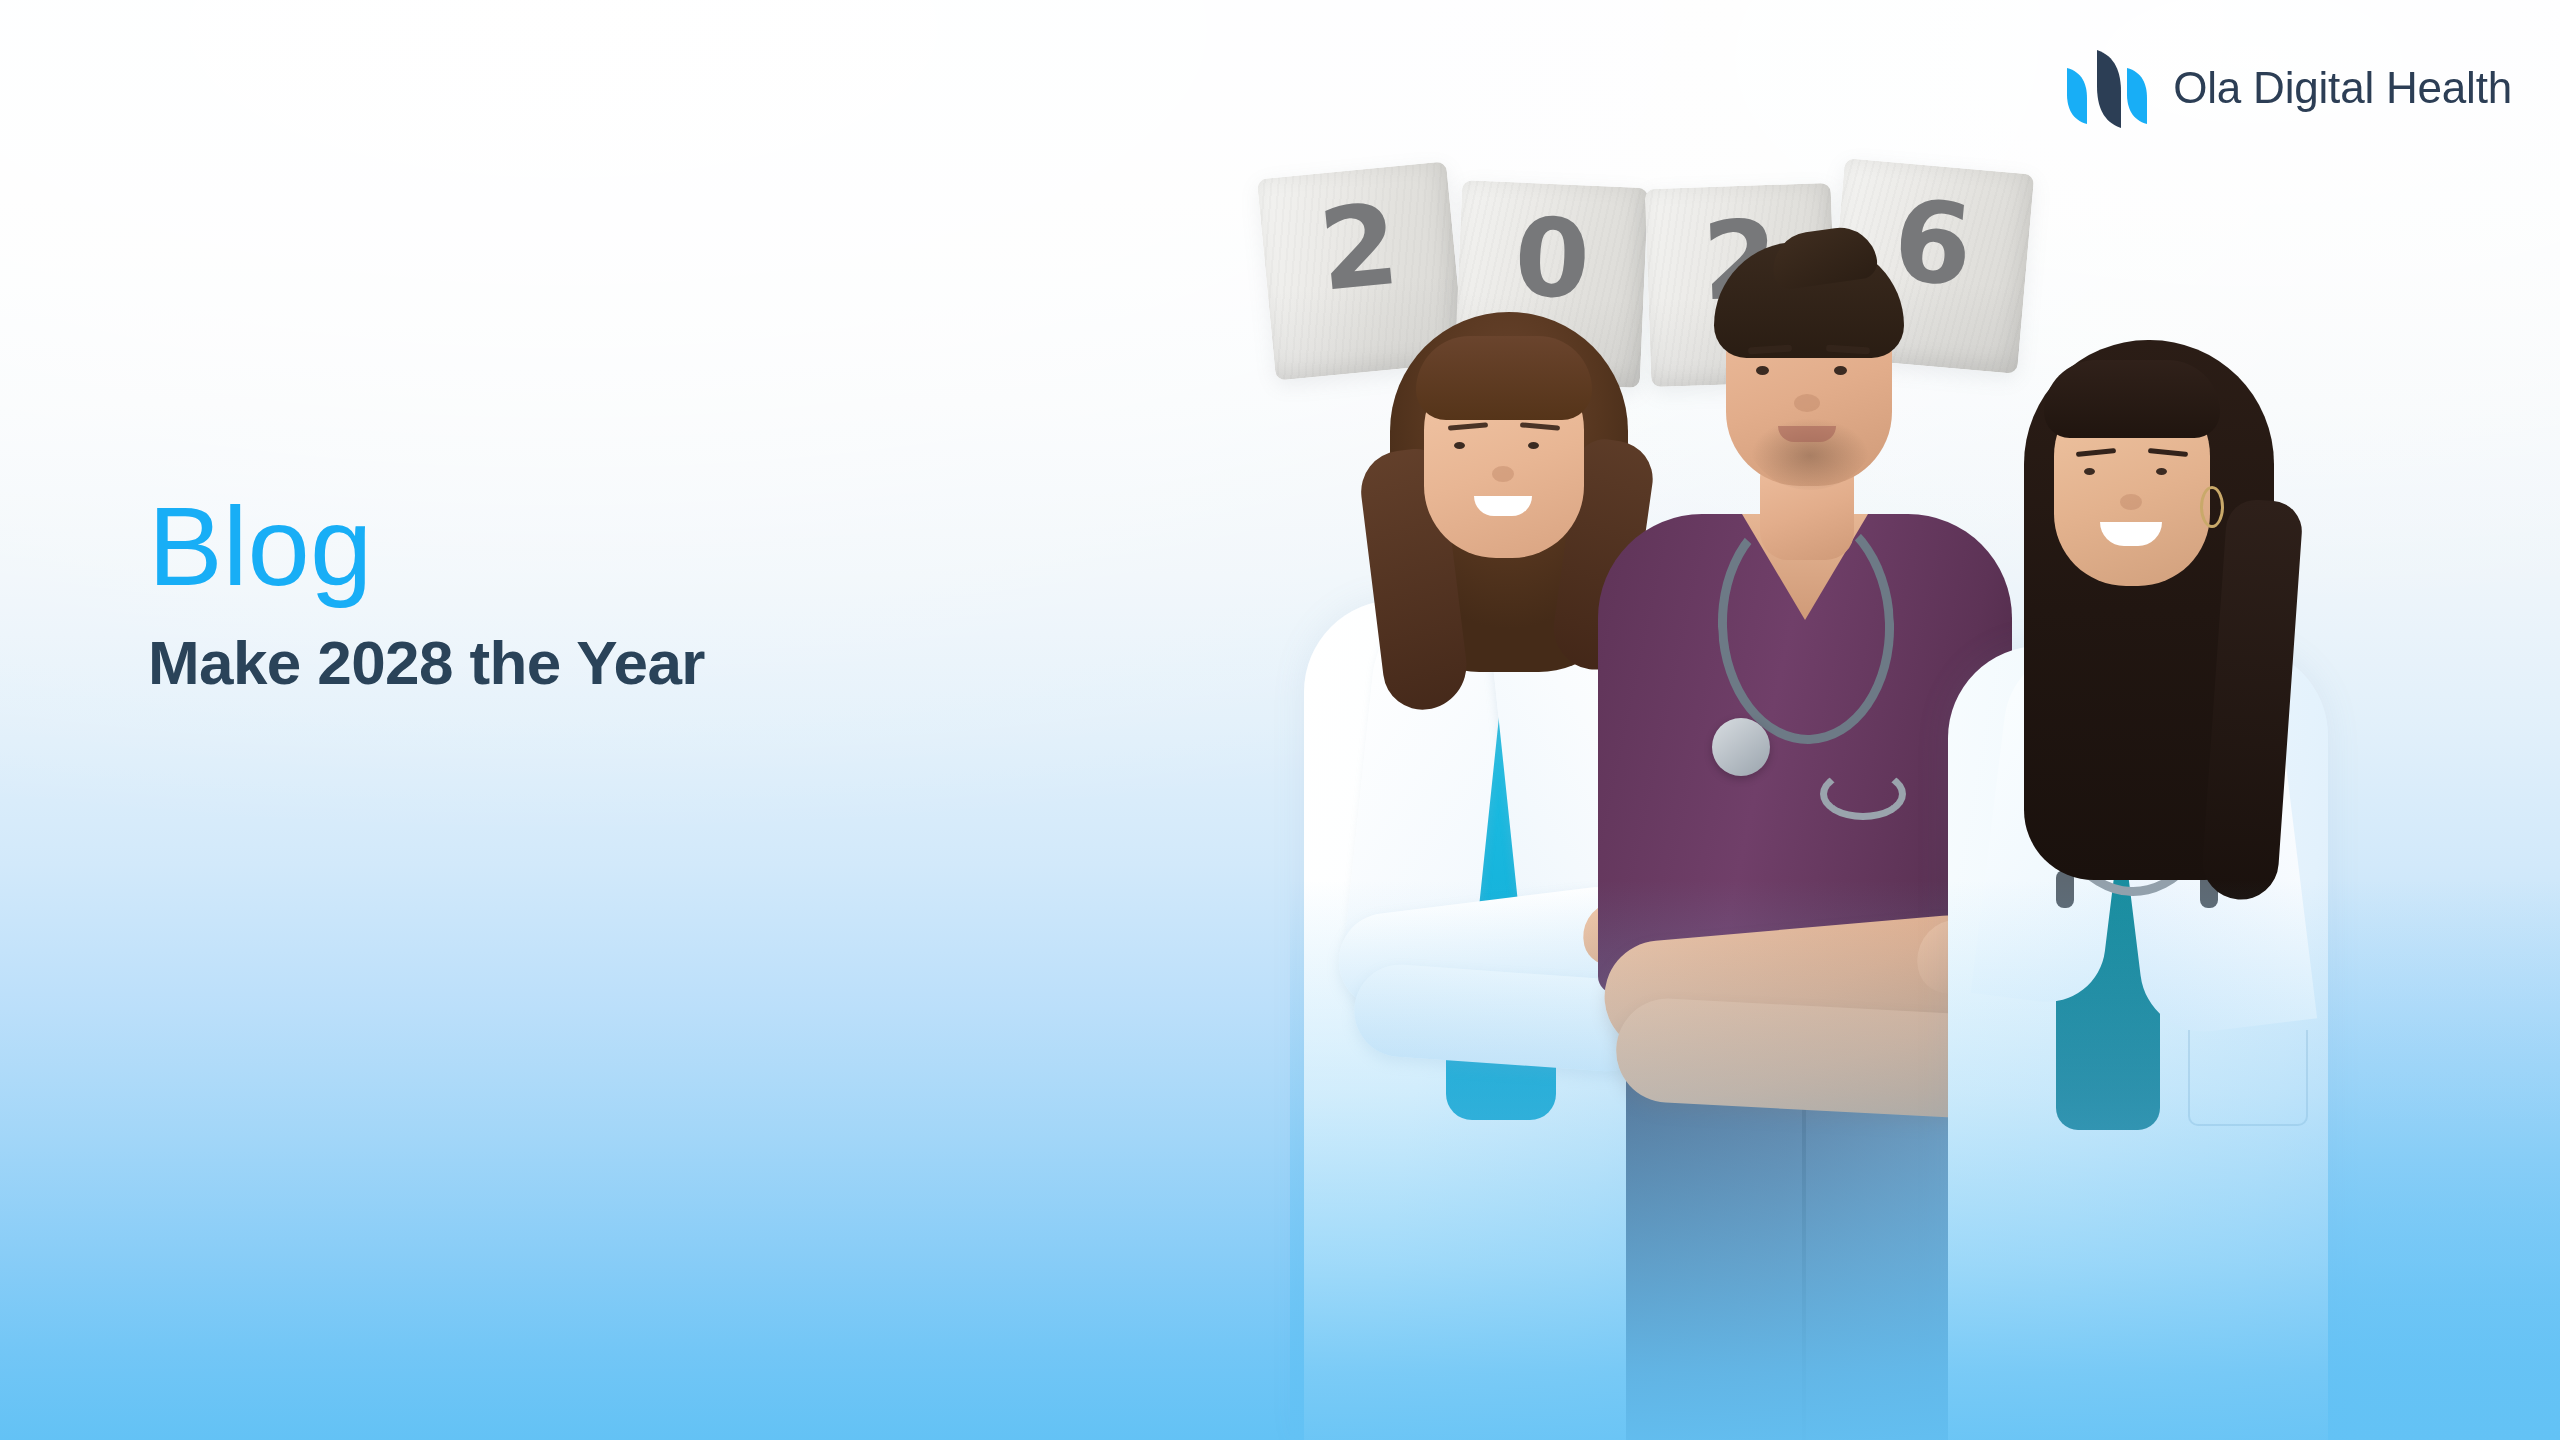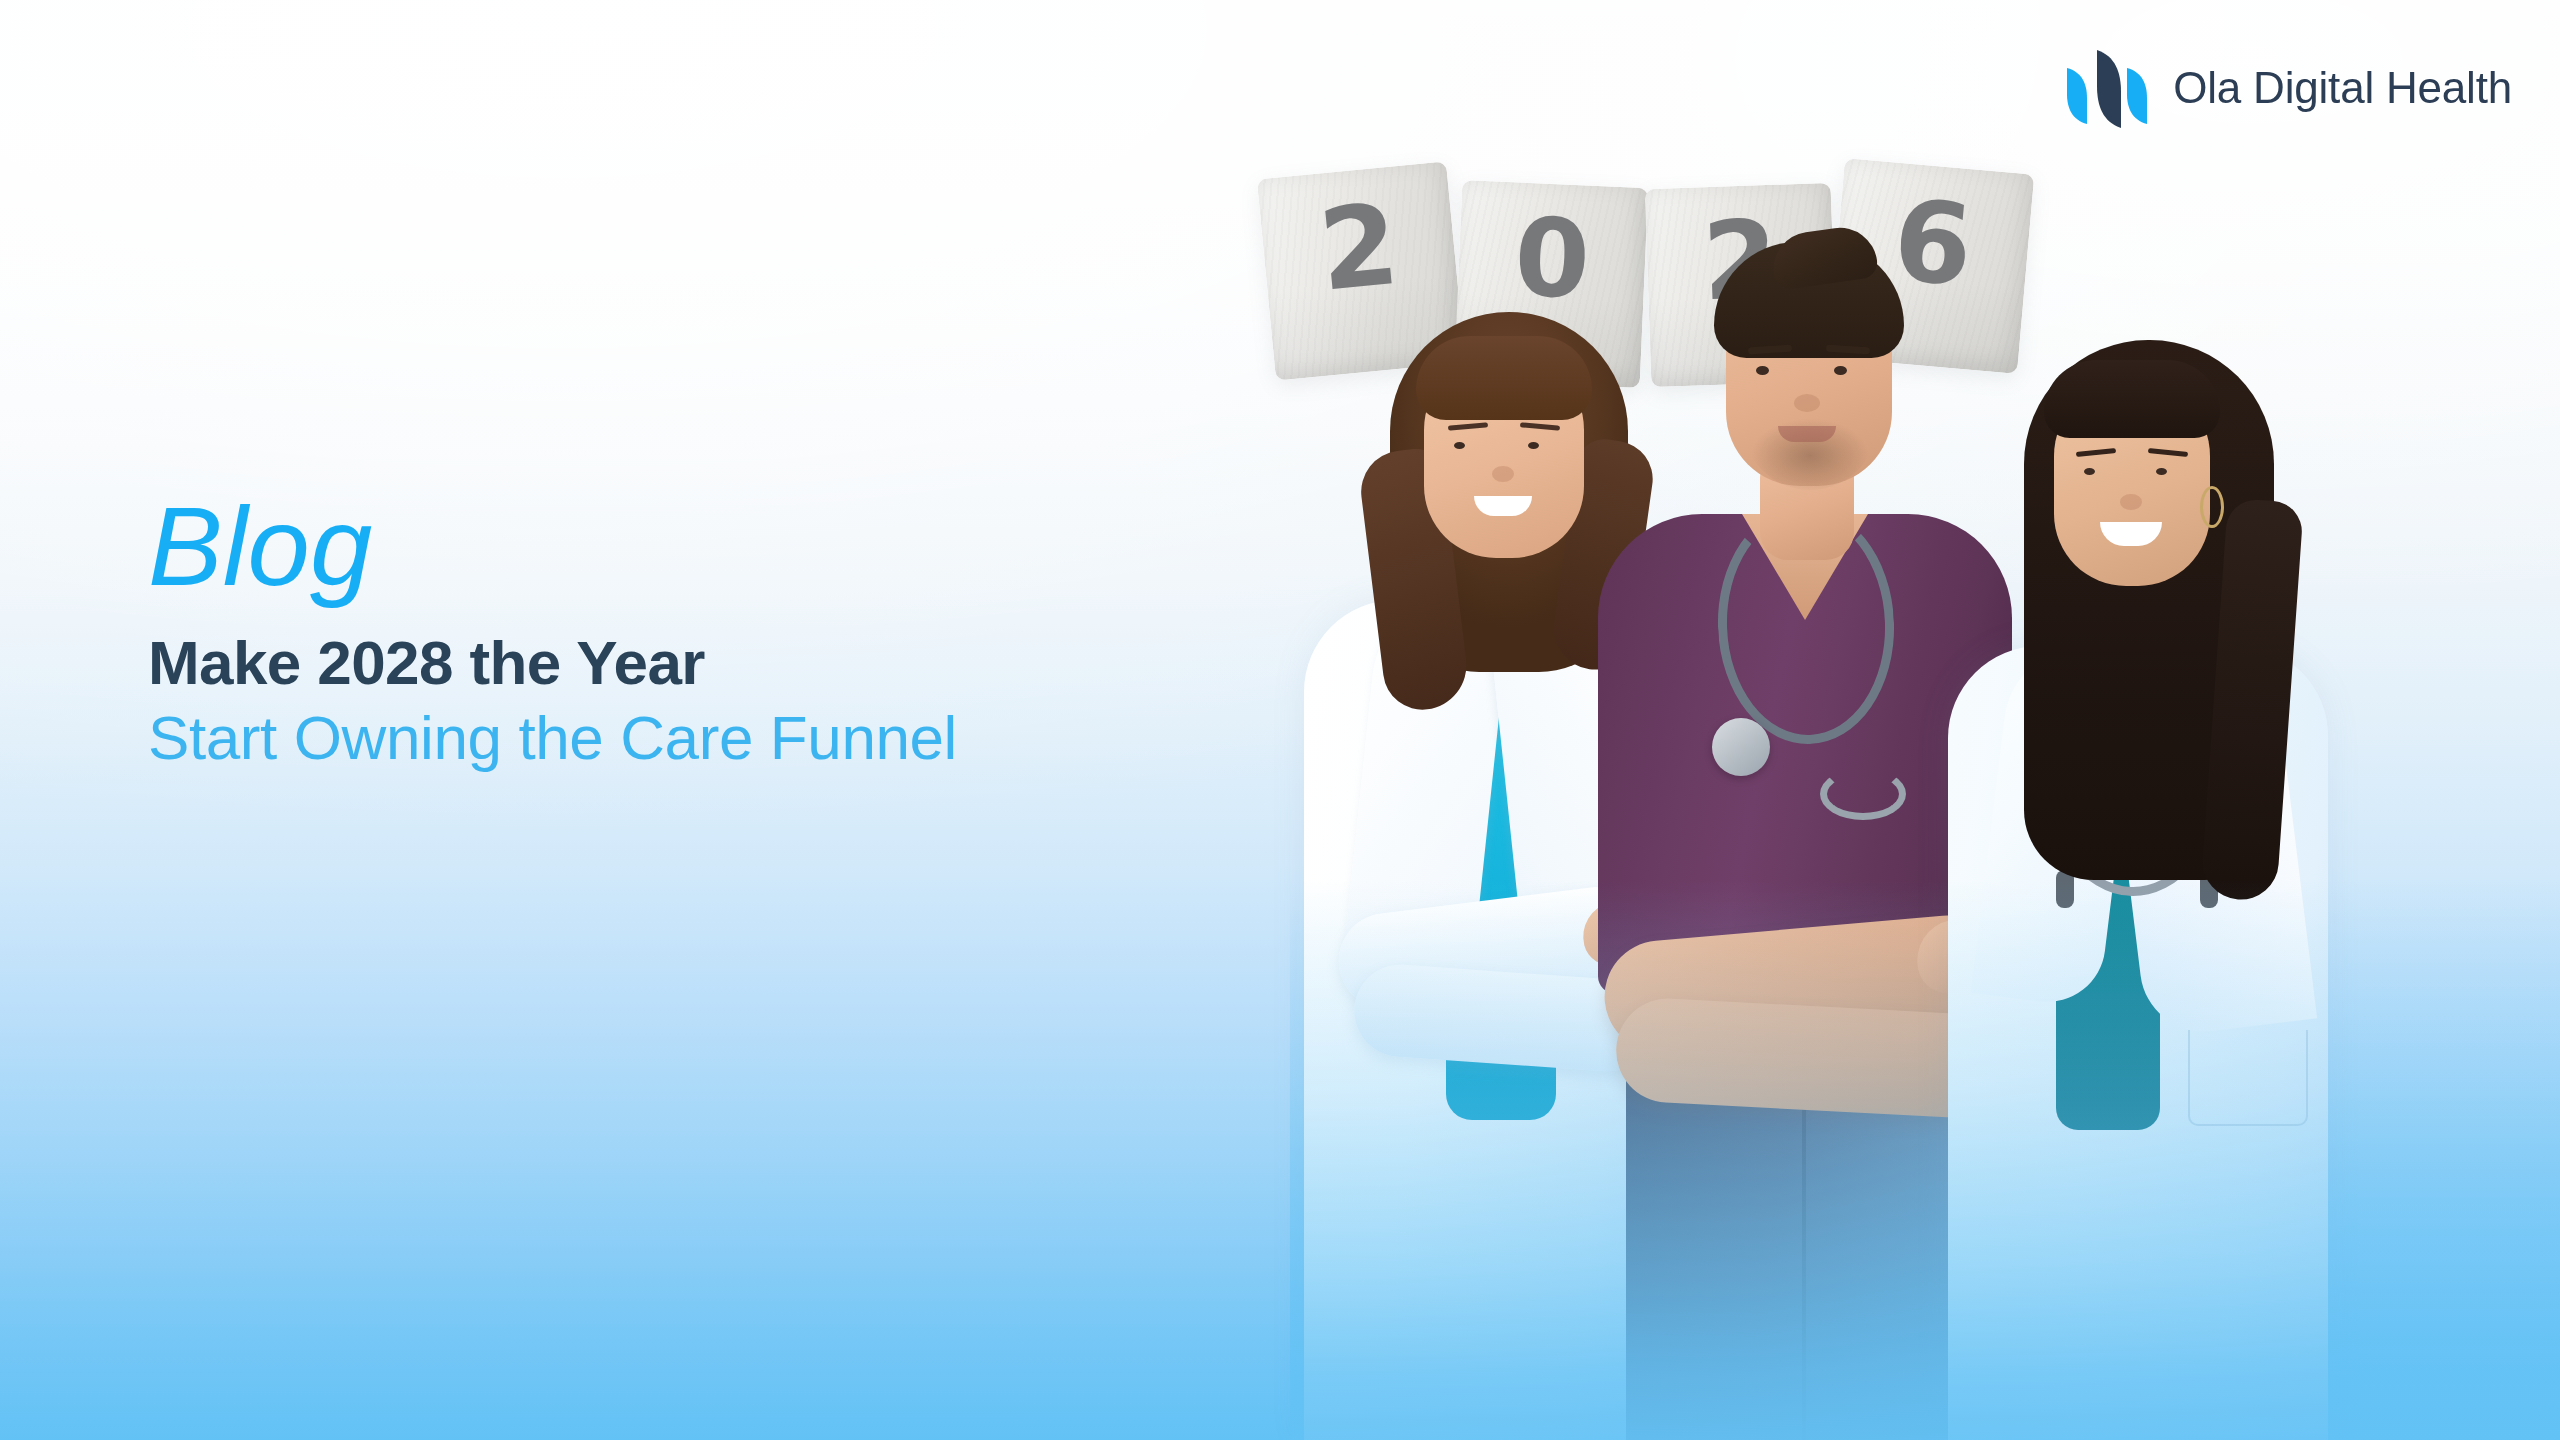--- a/index.html
+++ b/index.html
@@ -68,21 +68,20 @@
   .copy {
     position:absolute;
     left:148px;
     top:494px;
     z-index:30;
     width:1250px;
   }
   .kicker{
     font-size:112px;
     line-height:0.95;
-    font-style:italic;
     font-weight:400;
     color:#18aef6;
     letter-spacing:0px;
     margin-bottom:30px;
   }
   .headline{
     font-size:62px;
     line-height:1.06;
     font-weight:700;
     color:#2a4359;
@@ -353,21 +352,20 @@
       <div style="position:absolute; left:262px; top:156px; width:24px; height:42px;
                   border:3px solid #c9a96a; border-radius:50%;"></div>
     </div>
 
     <div class="fade-out"></div>
   </div>
 
   <div class="copy">
     <div class="kicker">Blog</div>
     <div class="headline">Make 2028 the Year</div>
-    <div class="subline">Start Owning the Care Funnel</div>
   </div>
 
   <div class="logo">
     <svg class="logo-mark" viewBox="0 0 88 80">
       <path d="M4 20 C19 24 24 36 24 50 L24 76 C9 72 4 60 4 46 Z" fill="#18AEF6"></path>
       <path d="M34 2 C52 8 58 24 58 44 L58 80 C40 74 34 58 34 38 Z" fill="#2C3E55"></path>
       <path d="M64 20 C79 24 84 36 84 50 L84 76 C69 72 64 60 64 46 Z" fill="#18AEF6"></path>
     </svg>
     <div class="logo-word">Ola Digital Health</div>
   </div>

